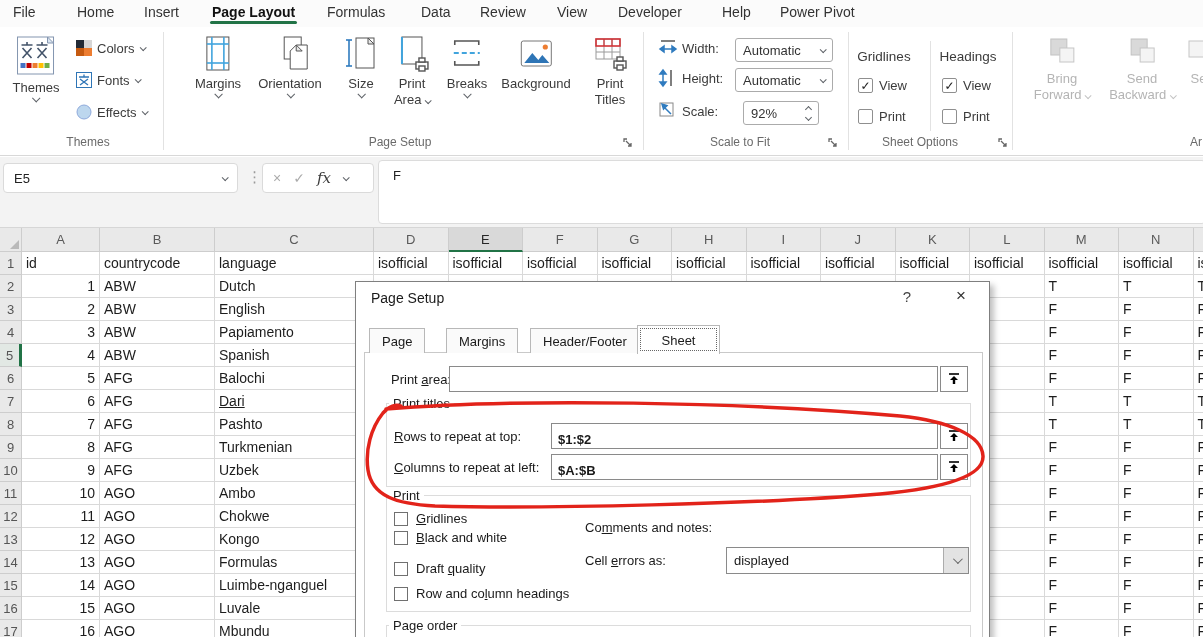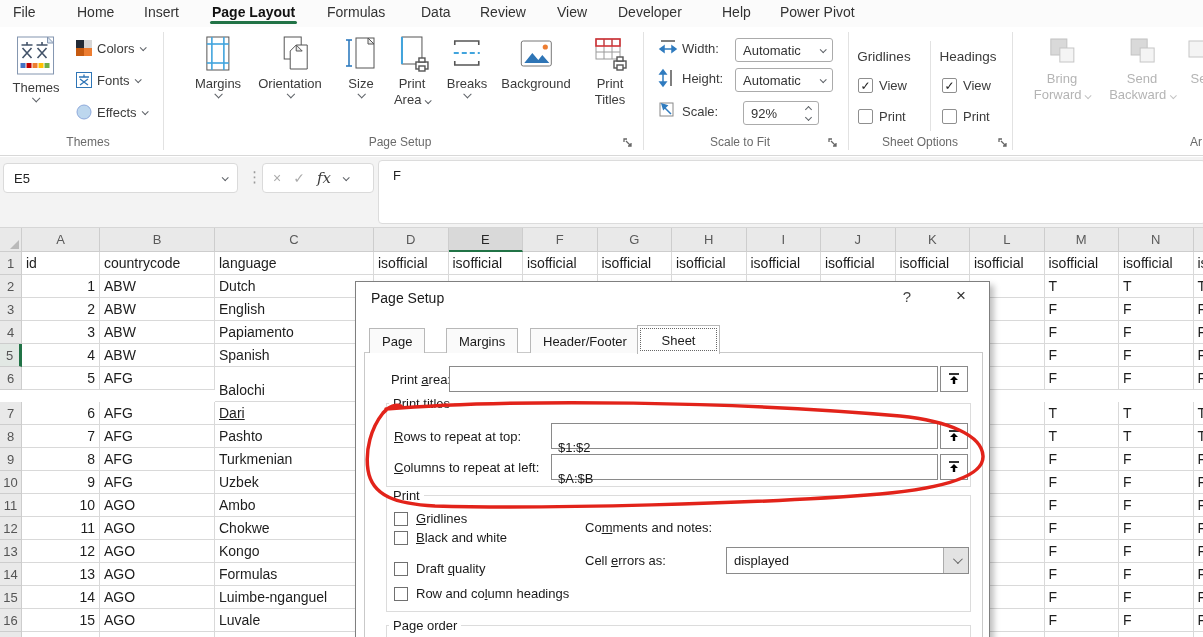--- a/index.html
+++ b/index.html
@@ -51,21 +51,21 @@
 
   
   .dialog { position:absolute; left:355px; top:281px; width:635px; height:362px; background:#fff; border:1px solid #7f7f7f; box-shadow:4px 4px 6px rgba(0,0,0,.25); z-index:20; font-size:13px; color:#1a1a1a; }
   .dlg-title { position:absolute; left:15px; top:8px; font-size:14px; color:#1a1a1a; }
   .dlg-help { position:absolute; left:540px; top:6px; width:22px; text-align:center; font-size:15px; color:#444; }
   .dlg-close { position:absolute; left:592px; top:4px; width:26px; text-align:center; font-size:17px; color:#333; }
   .dlg-frame { position:absolute; left:8px; top:70px; width:619px; height:290px; border:1px solid #c9c9c9; background:#fff; }
   .dtab { position:absolute; top:46px; height:25px; background:#fafafa; border:1px solid #b8b8b8; border-bottom:none; display:flex; align-items:center; justify-content:center; padding:0 12px; z-index:2; }
   .dtab.active { top:43px; height:29px; background:#fff; z-index:3; outline:1px dotted #666; outline-offset:-4px; }
   .dlabel { position:absolute; white-space:nowrap; }
-  .dfield { position:absolute; height:26px; border:1px solid #8a8a8a; background:#fff; line-height:24px; padding:12px 6px; font-size:13px; }
+  .dfield { position:absolute; height:26px; border:1px solid #8a8a8a; background:#fff; line-height:24px; padding:4px 6px; font-size:13px;font-weight:bold; }
   .picker { position:absolute; width:28px; height:26px; border:1px solid #8a8a8a; background:#fff; display:flex; align-items:center; justify-content:center; }
   .groupbox { position:absolute; border:1px solid #dcdcdc; }
   .grouplab { position:absolute; background:#fff; padding:0 4px; white-space:nowrap; }
   .dcheck { position:absolute; display:flex; align-items:center; gap:8px; }
   .dcheck .box { width:14px; height:14px; border:1px solid #707070; background:#fff; flex:none; }
   .ddrop { position:absolute; width:243px; height:27px; border:1px solid #8a8a8a; background:#fff; display:flex; align-items:center; }
   .ddrop .val { flex:1; padding:0 7px; }
   .ddrop .btn { width:25px; height:100%; background:#e3e3e3; border-left:1px solid #acacac; display:flex; align-items:center; justify-content:center; }
   .dchev { width:7px; height:7px; border-right:1.5px solid #666; border-bottom:1.5px solid #666; transform:rotate(45deg) translateY(-2px); }
 
@@ -455,21 +455,21 @@
         <div class="cell" style="width: 74.5px;">F</div>
         <div class="cell" style="width: 74.5px;">F</div>
         <div class="cell" style="width: 74.5px;">F</div>
         <div class="cell" style="width: 74.5px;">F</div>
         <div class="cell" style="width: 60px;">F</div>
       </div>
       <div class="grid-row">
         <div class="rhead" style="width: 22px;">6</div>
         <div class="cell num" style="width: 78px;">5</div>
         <div class="cell" style="width: 115px;">AFG</div>
-        <div class="cell" style="width: 159px; margin-top: 12px;">Balochi</div>
+        <div class="cell" style="width: 159px;">Balochi</div>
         <div class="cell" style="width: 74.5px;">F</div>
         <div class="cell" style="width: 74.5px;">F</div>
         <div class="cell" style="width: 74.5px;">F</div>
         <div class="cell" style="width: 74.5px;">F</div>
         <div class="cell" style="width: 74.5px;">F</div>
         <div class="cell" style="width: 74.5px;">F</div>
         <div class="cell" style="width: 74.5px;">F</div>
         <div class="cell" style="width: 74.5px;">F</div>
         <div class="cell" style="width: 74.5px;">F</div>
         <div class="cell" style="width: 74.5px;">F</div>

